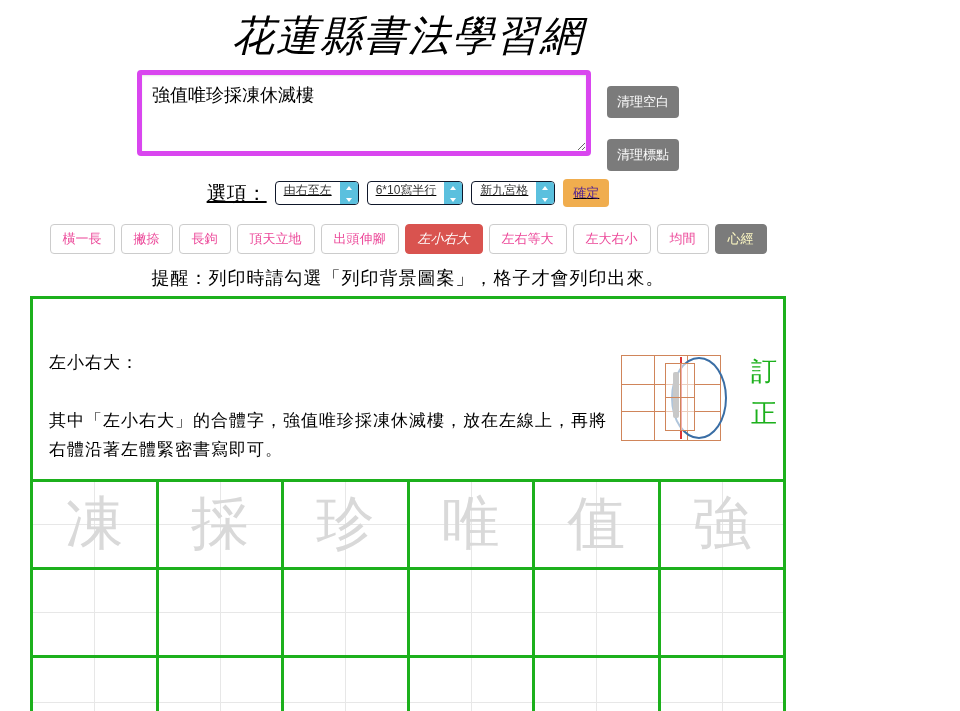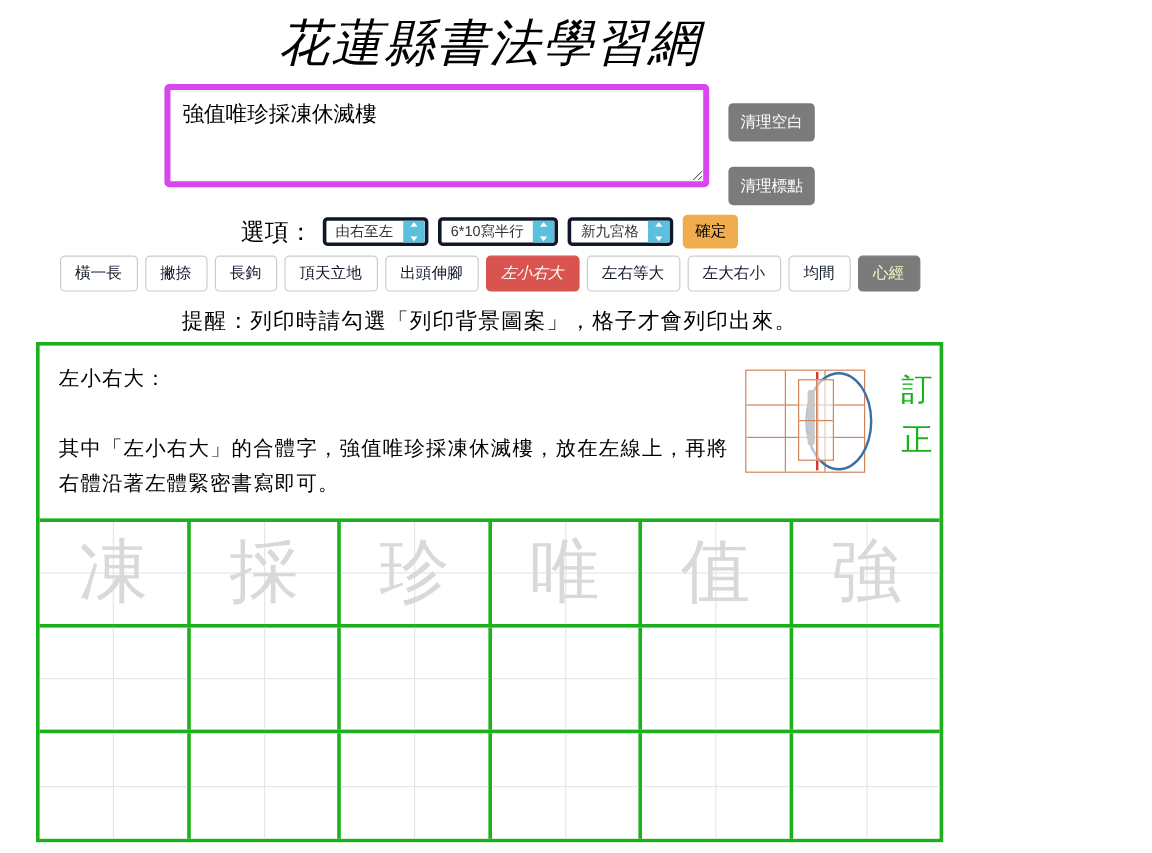--- a/index.html
+++ b/index.html
@@ -47,60 +47,62 @@
       border-radius: 4px;
       padding: 7px 10px;
       font-size: 13px;
       cursor: pointer;
     }
     .options-row {
       display: flex;
       justify-content: center;
       align-items: center;
       gap: 8px;
-      margin: 8px 0 6px;
+      margin: 8px 0 17px;
+      text-decoration: underline;
     }
     .options-label { font-size: 20px; font-family:"Kaiti TC","KaiTi",serif; }
     .select {
-      display:inline-flex; align-items:center;
-      border:3px solid #0f172a; border-radius:4px;
+      display:inline-flex; align-items:flex-start;
+      border:1px solid #0f172a; border-radius:4px;
       font-size:12px; height:24px;
       overflow:hidden; background:#fff;
     }
     .select span{ padding:0 8px; color:#333;}
     .select .carets{ display:flex; flex-direction:column; width:18px; background:#5bc0de;}
     .select .carets div{height:12px;display:flex;align-items:center;justify-content:center;}
     .select .carets div::after{content:'';width:0;height:0;border-left:3px solid transparent;border-right:3px solid transparent;}
     .select .carets .u::after{border-bottom:4px solid #fff;}
     .select .carets .d::after{border-top:4px solid #fff;}
     .orange-btn {
-      background:#f0ad4e;color:#000000;border:none;border-radius:4px;
+      background:#f0ad4e;color:#4c1d95;border:none;border-radius:4px;
       padding:5px 10px;font-size:13px;cursor:pointer;
     }
     .btn-row{
       display:flex;justify-content:center;gap:6px;margin-bottom:10px;
     }
     .pill{
-      border:1px solid #ccc;background:#fff;color:#0f172a;
+      border:1px solid #ccc;background:#fff;color:#ec4899;
       border-radius:4px;padding:5px 12px;font-size:13px;cursor:pointer;
     }
     .pill.active{ background:#d9534f;color:#fff;border-color:#d9534f;font-style:italic;}
     .pill.dark{ background:#7b7b7b;color:#fef9c3;border-color:#7b7b7b;}
     .reminder{
       text-align:center;font-size:18px;
       font-family:"Kaiti TC","KaiTi","DFKai-SB",serif;
       letter-spacing:1px;padding:2px 0 6px;
     }
     .sheet{
       width:756px;margin:0 auto;border:3px solid #1cb01c;
       background:#fff;
     }
     .info-row{
       display:flex;align-items:flex-start;
       border-bottom:3px solid #1cb01c;
+      margin-top:36px;
     }
     .info-text{
       flex:1;padding:14px 10px 14px 16px;
       font-size:17px;line-height:1.7;
       font-family:"Kaiti TC","KaiTi","DFKai-SB",serif;
       letter-spacing:1px;
     }
     .diagram{
       width:120px;height:106px;position:relative;margin:10px 4px 4px 0;
       flex-shrink:0;

